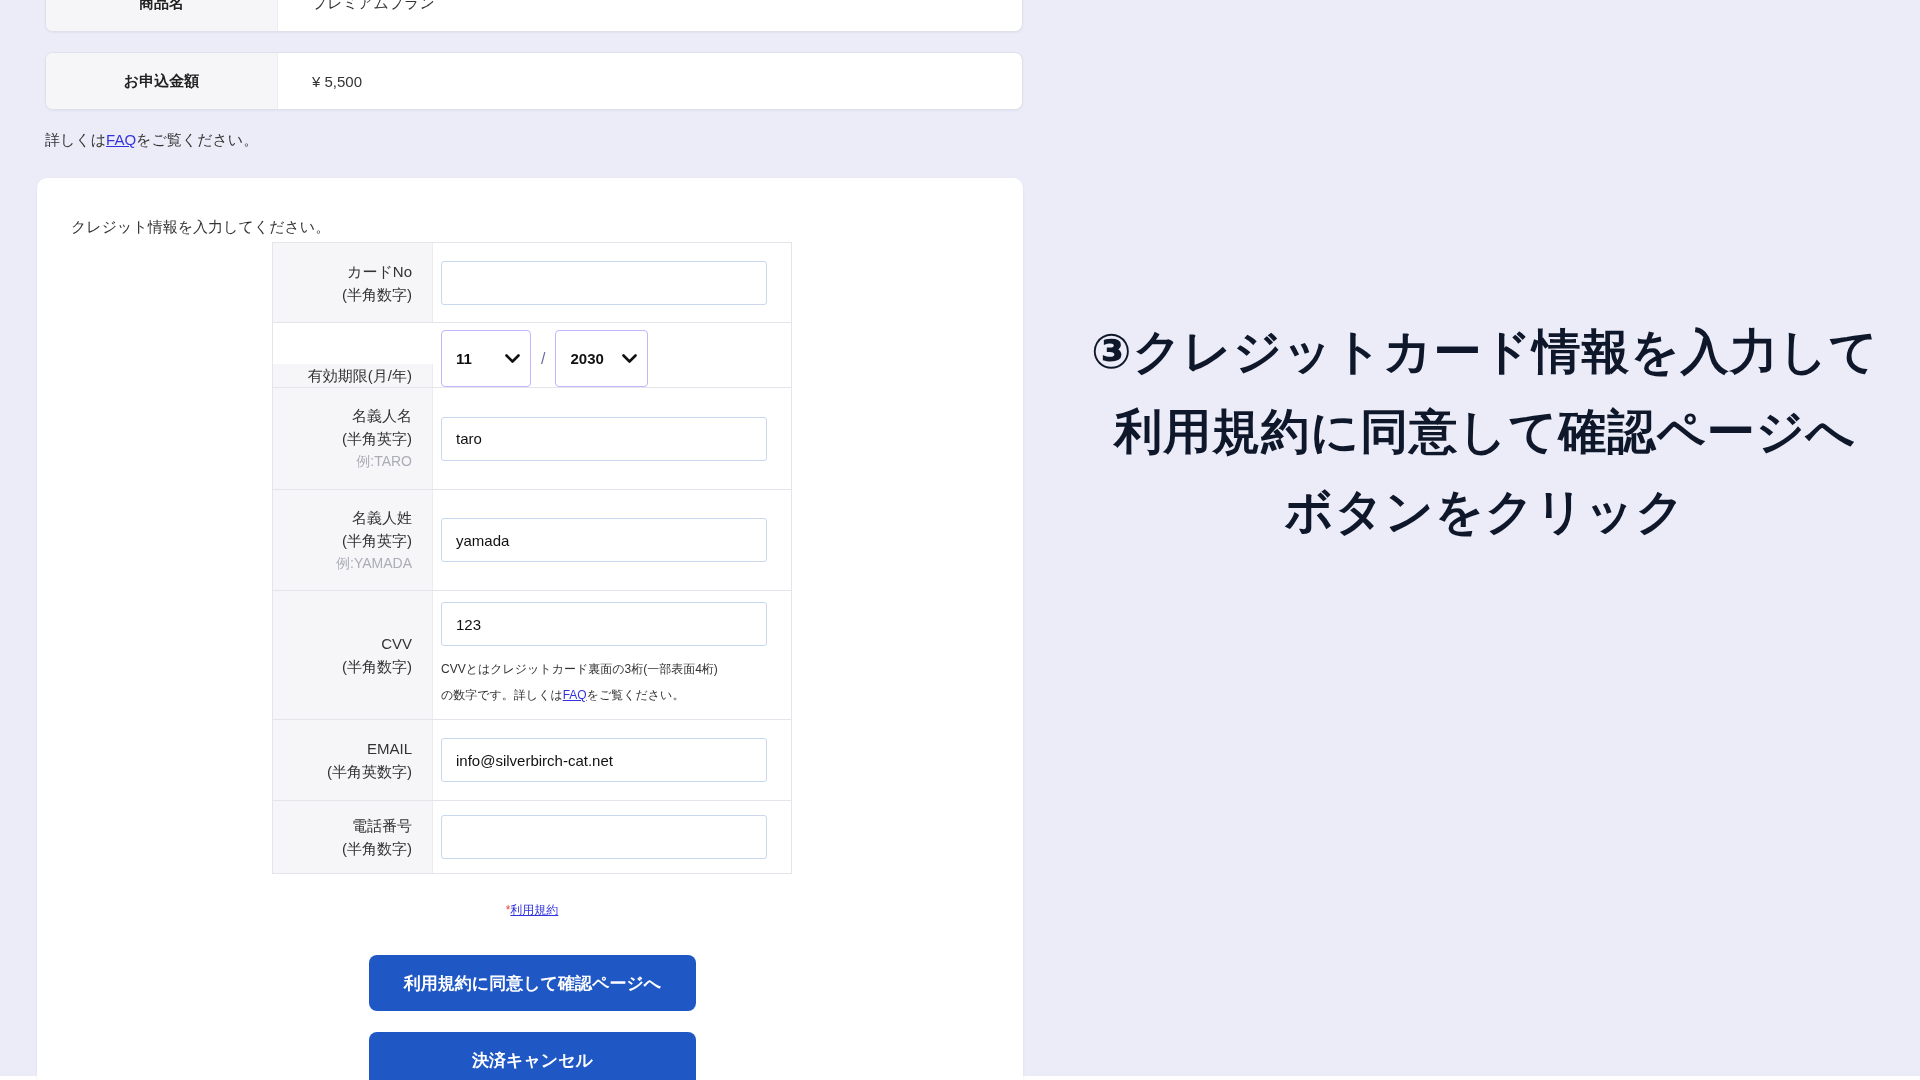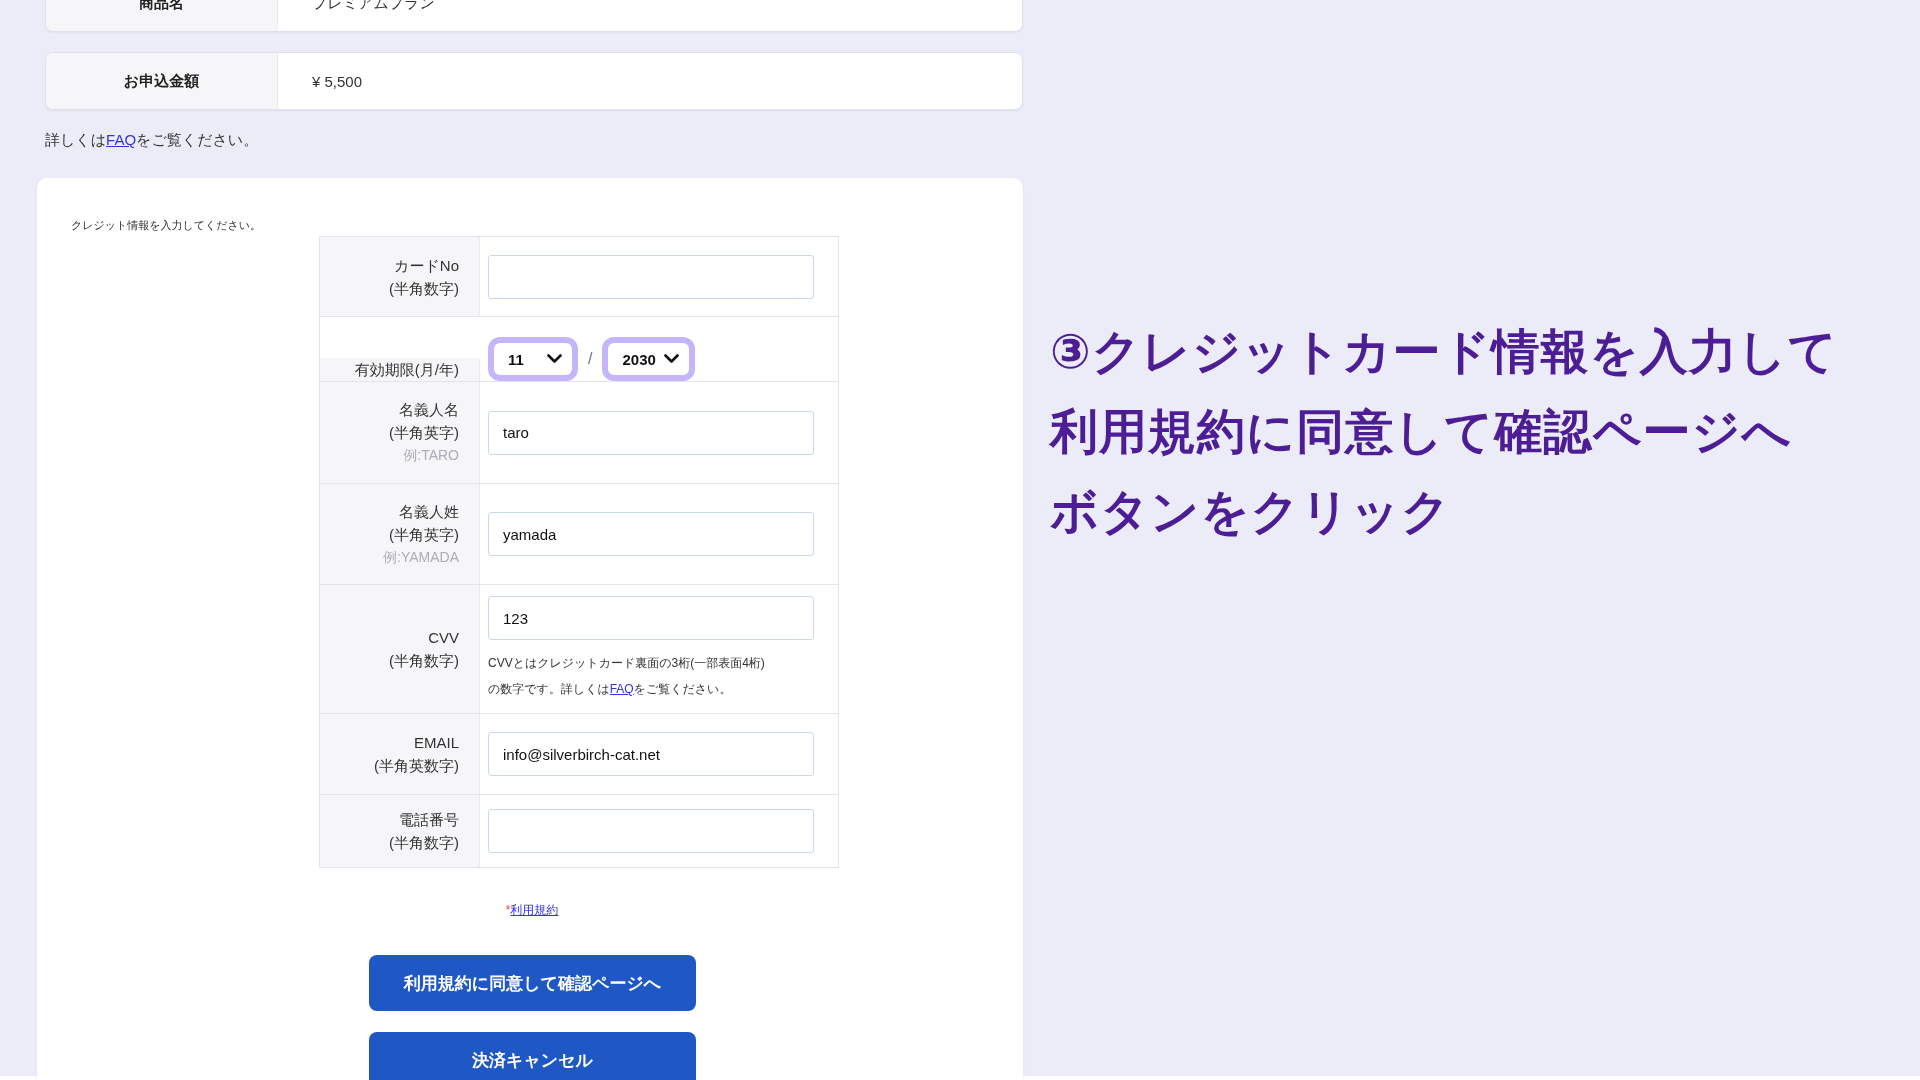--- a/index.html
+++ b/index.html
@@ -17,59 +17,59 @@
   .summary-label { width:232px; background:#f6f6f8; border-right:1px solid #ececf2;
     display:flex; align-items:center; justify-content:center; font-size:15px; font-weight:bold; color:#222; }
   .summary-value { flex:1; display:flex; align-items:center; padding-left:34px; font-size:15px; color:#333; }
 
   .faq-note { position:absolute; left:45px; top:131px; font-size:15px; color:#333; }
   a.link { color:#3333dd; text-decoration:underline; cursor:pointer; }
 
   
   .card { position:absolute; left:37px; top:178px; width:986px; height:910px; background:#fff;
     border-radius:10px; box-shadow:0 1px 3px rgba(40,40,90,.06); }
-  .form-heading { position:absolute; left:34px; top:40px; font-size:11px; color:#333; }
+  .form-heading { position:absolute; left:34px; top:40px; font-size:15px; color:#333; }
 
-  .form-table { position:absolute; left:235px; top:58px; width:520px; border:1px solid #e4e4ea;margin-left:47px; }
+  .form-table { position:absolute; left:235px; top:64px; width:520px; border:1px solid #e4e4ea; }
   .form-row { display:flex; border-bottom:1px solid #e4e4ea; }
   .form-row:last-child { border-bottom:none; }
   .cell-label { width:160px; background:#f6f6f8; border-right:1px solid #ececf0;
     display:flex; flex-direction:column; justify-content:center; align-items:flex-end;
     padding-right:20px; font-size:15px; color:#333; line-height:23px; text-align:right; }
   .cell-value { flex:1; display:flex; flex-direction:column; justify-content:center; padding-left:8px; }
   .r-cardno { height:80px; } .r-expiry { height:65px;align-items:flex-end; } .r-fname { height:102px; }
   .r-lname { height:101px; } .r-cvv { height:129px; } .r-email { height:81px; } .r-phone { height:72px; }
 
   .text-input { width:326px; height:44px; border:1px solid #c9d8ee; border-radius:3px;
     font-size:15px; font-weight:normal; color:#111; padding:0 14px; background:#fff;
     font-family:inherit; outline:none; }
   .example { color:#abacb8; font-size:14px; }
 
   .expiry-wrap { display:flex; align-items:center; gap:10px; }
-  .select-box { height:44px; border:6px solid #c4b5fd; border-radius:12px; background:#fff;
+  .select-box { height:57px; border:1px solid #c4b5fd; border-radius:4px; background:#fff;
     display:flex; align-items:center; justify-content:space-between;
     padding:0 10px 0 14px; font-size:15px; font-weight:bold; color:#111; cursor:pointer; }
   .select-month { width:90px; } .select-year { width:93px; }
   .slash { color:#67729a; font-size:16px; }
   .chev { display:inline-flex; }
 
   .cvv-help { margin-top:10px; font-size:12px; color:#333; line-height:26px; }
 
   .terms-row { position:absolute; left:235px; top:724px; width:520px; text-align:center; font-size:12px; }
   .terms-ast { color:#e2492e; }
 
   .btn { position:absolute; left:332px; width:327px; height:56px; background:#1f57c5; color:#fff;
     border:none; border-radius:8px; font-size:17px; font-weight:bold; font-family:inherit;
     display:flex; align-items:center; justify-content:center; cursor:pointer; }
   .btn-confirm { top:777px; }
   .btn-cancel { top:854px; }
 
   
-  .annotation { position:absolute; left:1050px; top:312px; width:870px; 
-    font-size:48px; font-weight:bold; color:#4c1d95; line-height:80px; letter-spacing:1px; }
+  .annotation { position:absolute; left:1050px; top:312px; width:870px; text-align:center;
+    font-size:48px; font-weight:bold; color:#0f172a; line-height:80px; letter-spacing:1px; }
 </style>
 </head>
 <body>
 
 <div class="stage">
   <div class="bg-section"></div>
 
   <div class="summary-row row1">
     <div class="summary-label">商品名</div>
     <div class="summary-value">プレミアムプラン</div>

